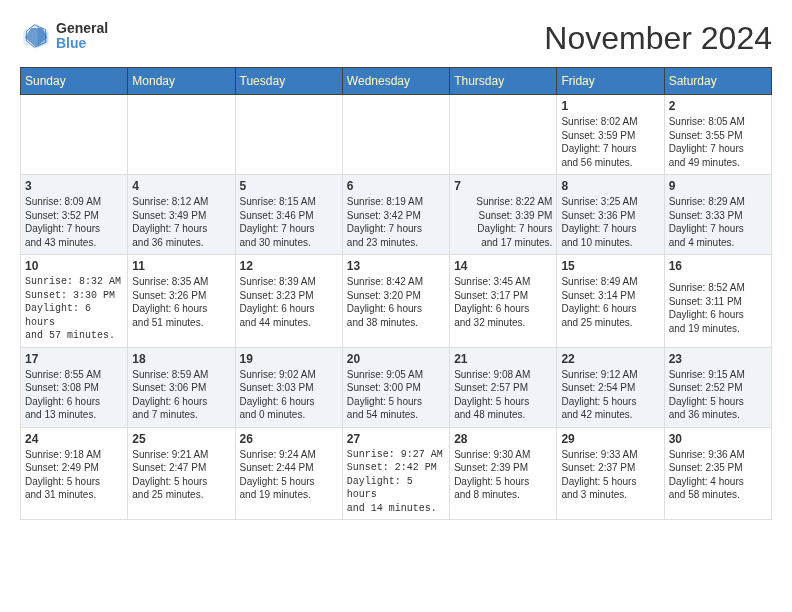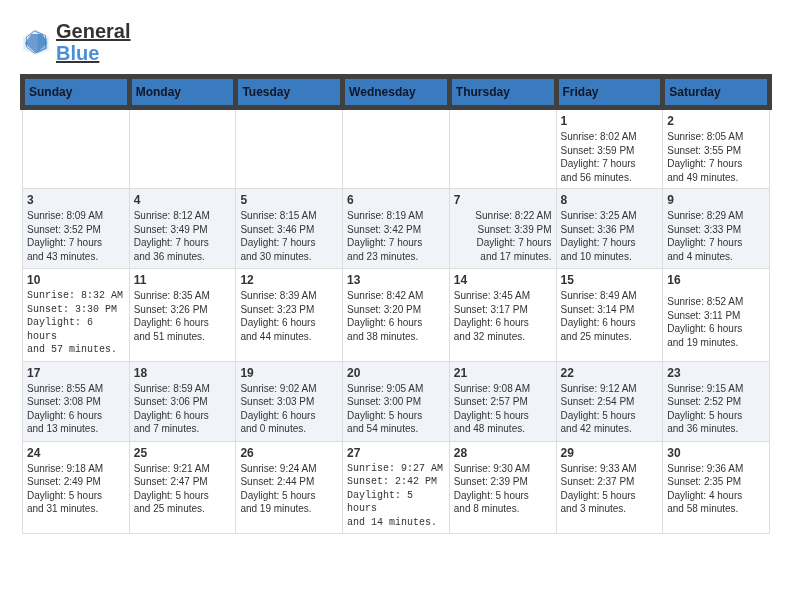--- a/index.html
+++ b/index.html
@@ -15,25 +15,24 @@
       justify-content: space-between;
       align-items: flex-start;
       margin-bottom: 10px;
     }
     .logo {
       display: flex;
       align-items: center;
       gap: 4px;
     }
     .logo-text {
-      font-size: 20px;
+      font-size: 14px;
       font-weight: bold;
       color: #333;
       line-height: 1.1;
-      text-decoration: underline;
     }
     .logo-icon {
       width: 32px;
       height: 32px;
     }
     .title-block {
       text-align: right;
     }
     .month-title {
       font-size: 32px;
@@ -44,26 +43,26 @@
       font-size: 16px;
       color: #555;
     }
     table {
       width: 100%;
       border-collapse: collapse;
       table-layout: fixed;
     }
     thead tr th {
       background: #3a7bbf;
-      color: #0f172a;
+      color: #fef9c3;
       font-size: 12px;
-      font-weight: bold;
+      font-weight: normal;
       padding: 6px 4px;
       text-align: left;
-      border: 5px solid #404040;
+      border: 1px solid #404040;
     }
     tbody tr td {
       vertical-align: top;
       font-size: 10.5px;
       color: #333;
       padding: 4px 4px;
       border: 1px solid #ddd;
       height: 80px;
       width: 14.28%;
     }
@@ -95,20 +94,21 @@
       <polygon points="22,8 34,16 34,28 22,34" fill="#4a90d9" opacity="0.5"></polygon>
       <polygon points="14,10 28,10 34,22 20,34 6,22" fill="#3a7bbf" opacity="0.7"></polygon>
       <polygon points="18,6 32,12 32,28 18,34 8,26 8,14" fill="none" stroke="#3a7bbf" stroke-width="1"></polygon>
     </svg>
     <div class="logo-text">
       <div>General</div>
       <div style="color:#4a90d9;">Blue</div>
     </div>
   </div>
   <div class="title-block">
+    <div class="month-title">November 2024</div>
   </div>
 </div>
 
 <table>
   <thead>
     <tr>
     <th>Sunday</th>
         <th>Monday</th>
         <th>Tuesday</th>
         <th>Wednesday</th>

